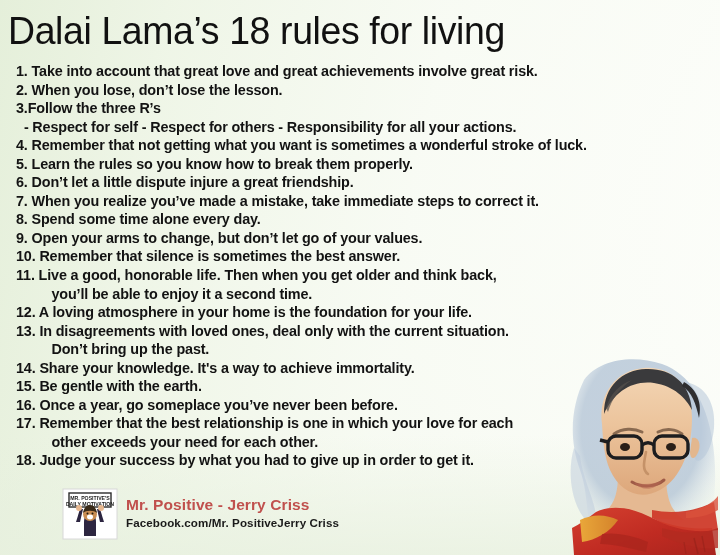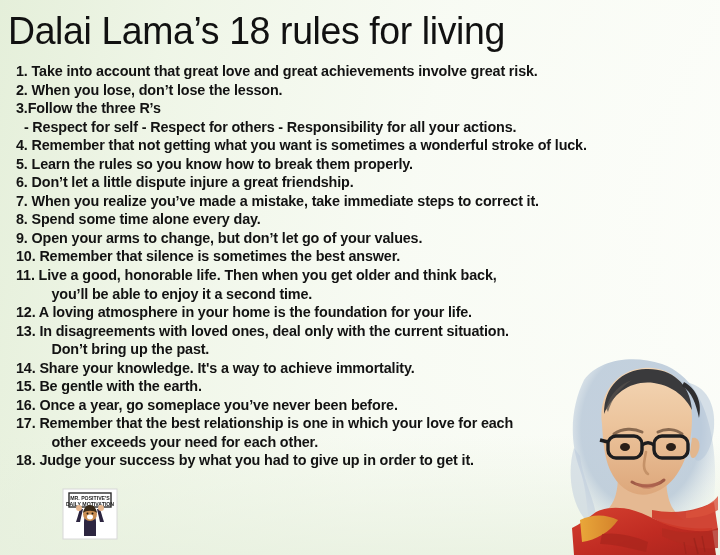--- a/index.html
+++ b/index.html
@@ -241,16 +241,18 @@
         <circle cx="39" cy="20" r="3" fill="#e8b88f"></circle>
         <path d="M22 34 C22 28 25 25 28 25 C31 25 34 28 34 34 L34 48 L22 48 Z" fill="#2c2540"></path>
         <circle cx="28" cy="26" r="7" fill="#c98d52"></circle>
         <path d="M21 25 C22 19 25 17 28 17 C31 17 34 19 35 25 C32 22 24 22 21 25 Z" fill="#3a2a18"></path>
         <ellipse cx="28" cy="29" rx="3" ry="2.4" fill="#ffffff"></ellipse>
         <circle cx="25.5" cy="25.5" r="1" fill="#241a10"></circle>
         <circle cx="30.5" cy="25.5" r="1" fill="#241a10"></circle>
       </svg>
     </div>
     <div class="footer-text">
+      <div class="brand-name">Mr. Positive - Jerry Criss</div>
+      <div class="brand-url">Facebook.com/Mr. PositiveJerry Criss</div>
     </div>
   </div>
 
 </div>
 
 </body></html>

